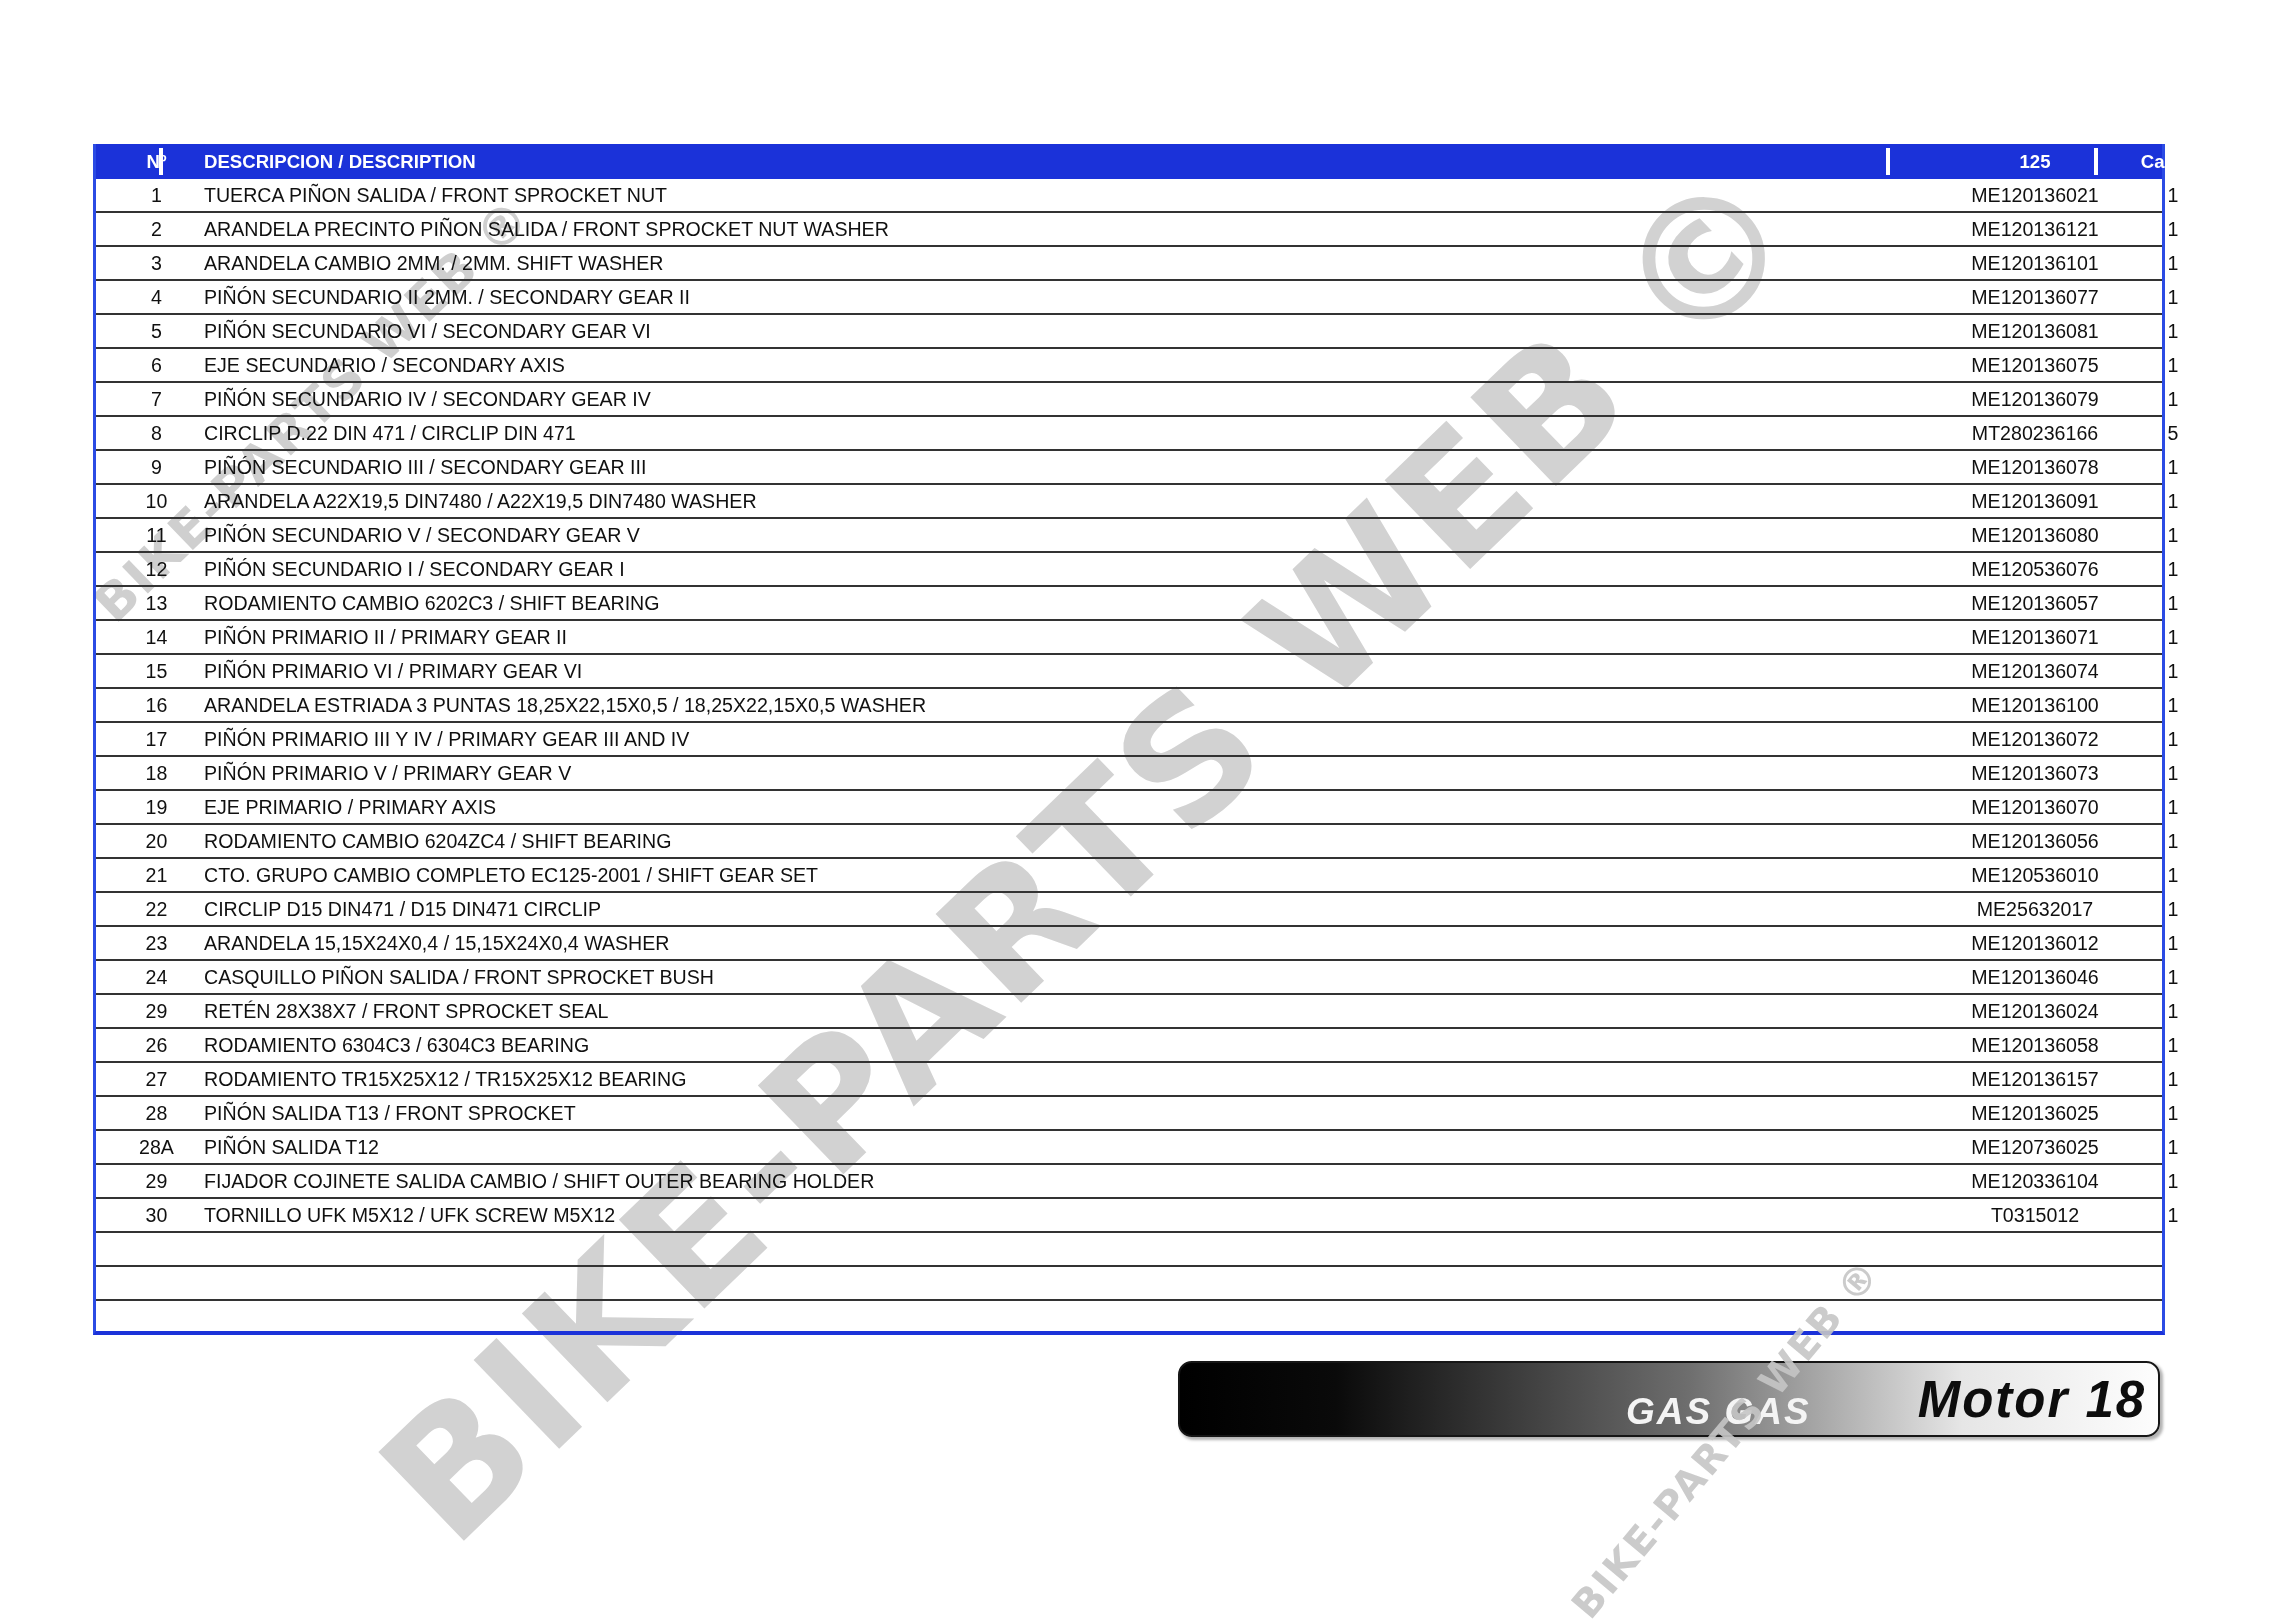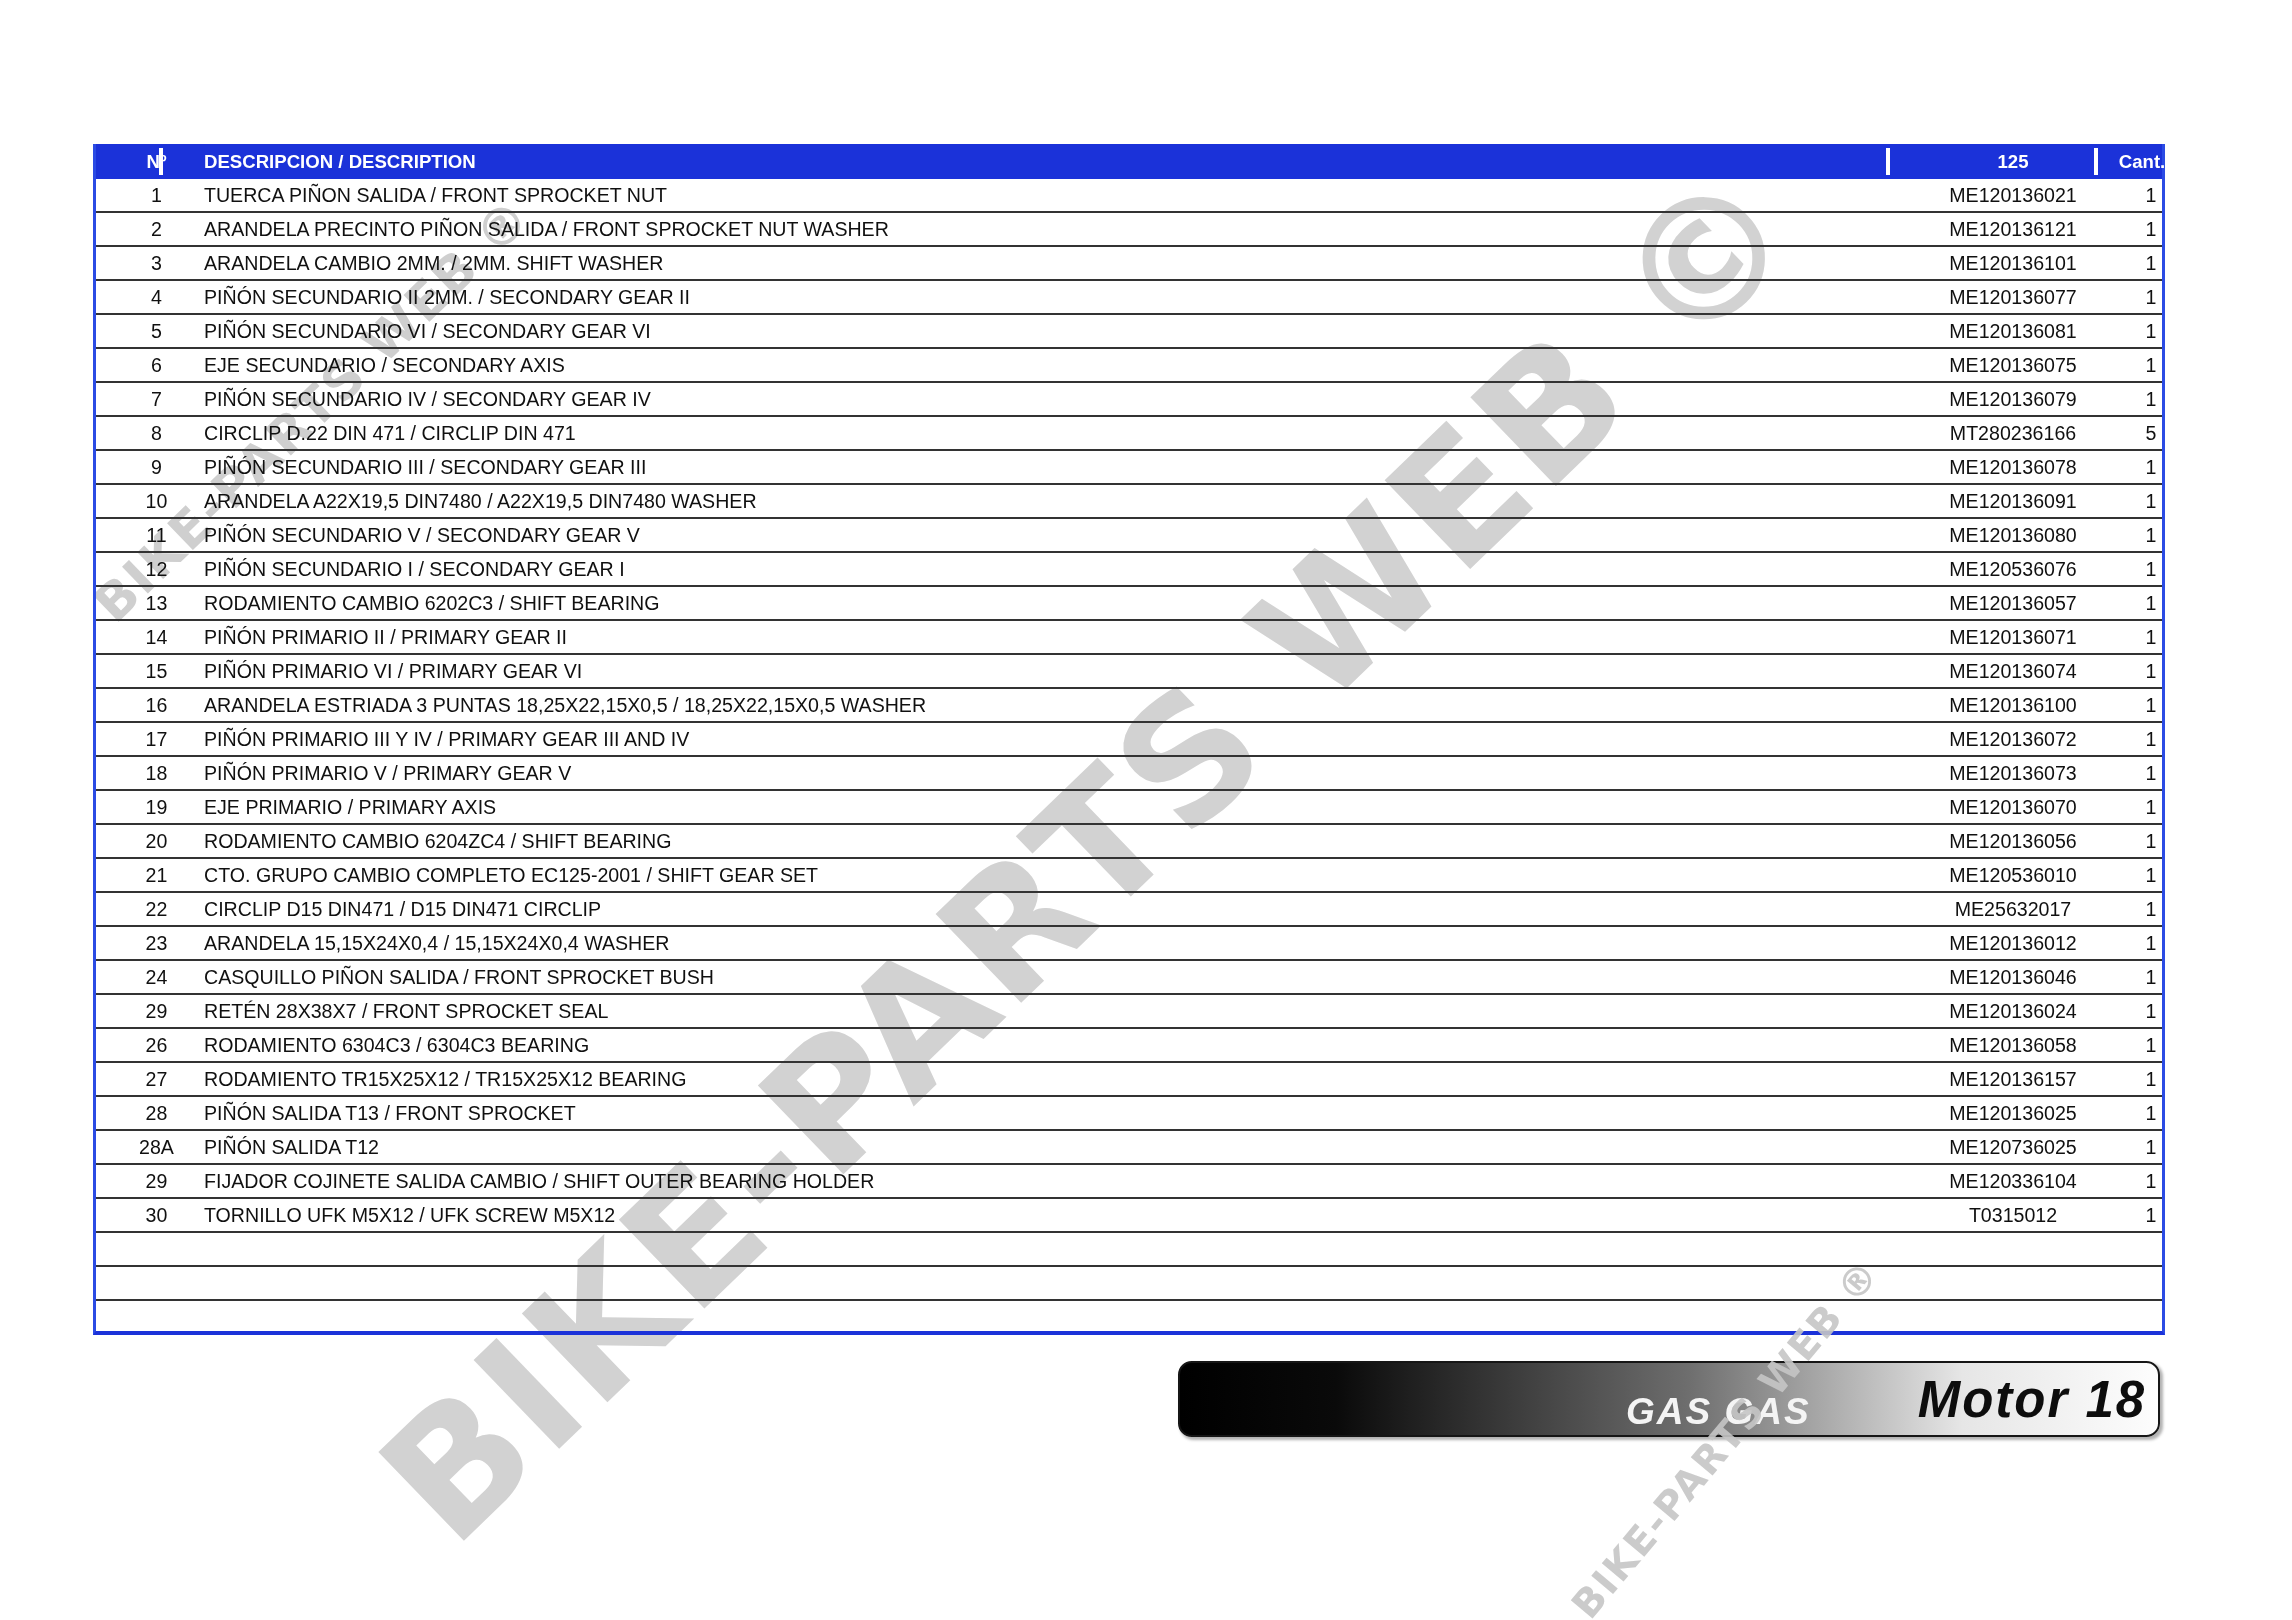--- a/index.html
+++ b/index.html
@@ -71,21 +71,21 @@
   }
   .hdiv{
     position:absolute;top:3.9px;bottom:3.9px;width:3.9px;
     background:#ffffff;
   }
   .hdiv.d1{left:63px;}
   .hdiv.d2{left:1790px;}
   .hdiv.d3{left:1998px;}
   .c-num{width:63px;text-align:center;flex:none;margin-left:29px;}
   .c-desc{width:1727px;flex:none;padding-left:16px;box-sizing:border-box;text-align:left;}
-  .c-part{width:196px;flex:none;text-align:center;}
+  .c-part{width:196px;flex:none;text-align:center;margin-left:22px;}
   .c-qty{width:80px;flex:none;text-align:center;}
   .thead .c-qty{text-align:left;padding-left:7.8px;box-sizing:border-box;}
   .tbody{position:relative;}
   .trow{
     display:flex;
     align-items:center;
     height:34px;
     box-sizing:border-box;
     border-bottom:2px solid #333333;
     font-size:19.6px;

